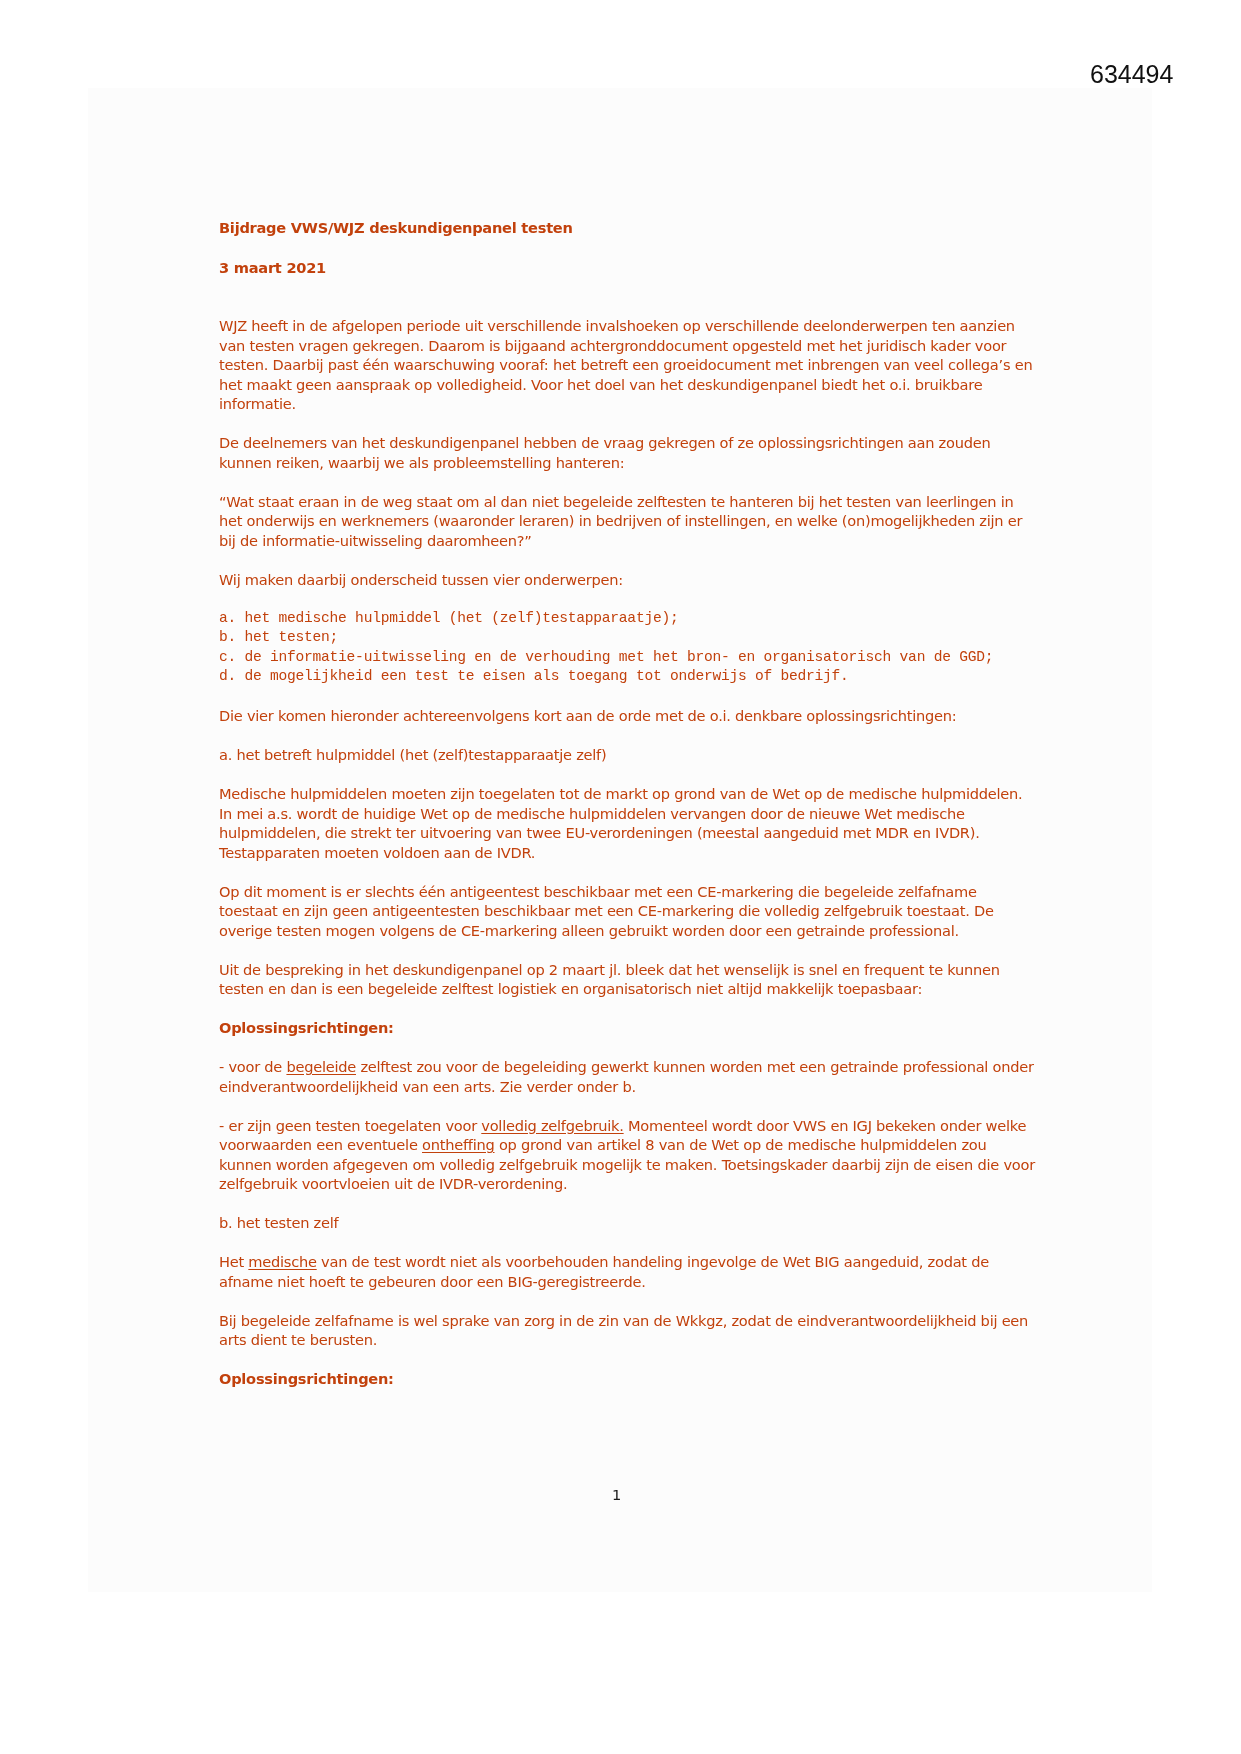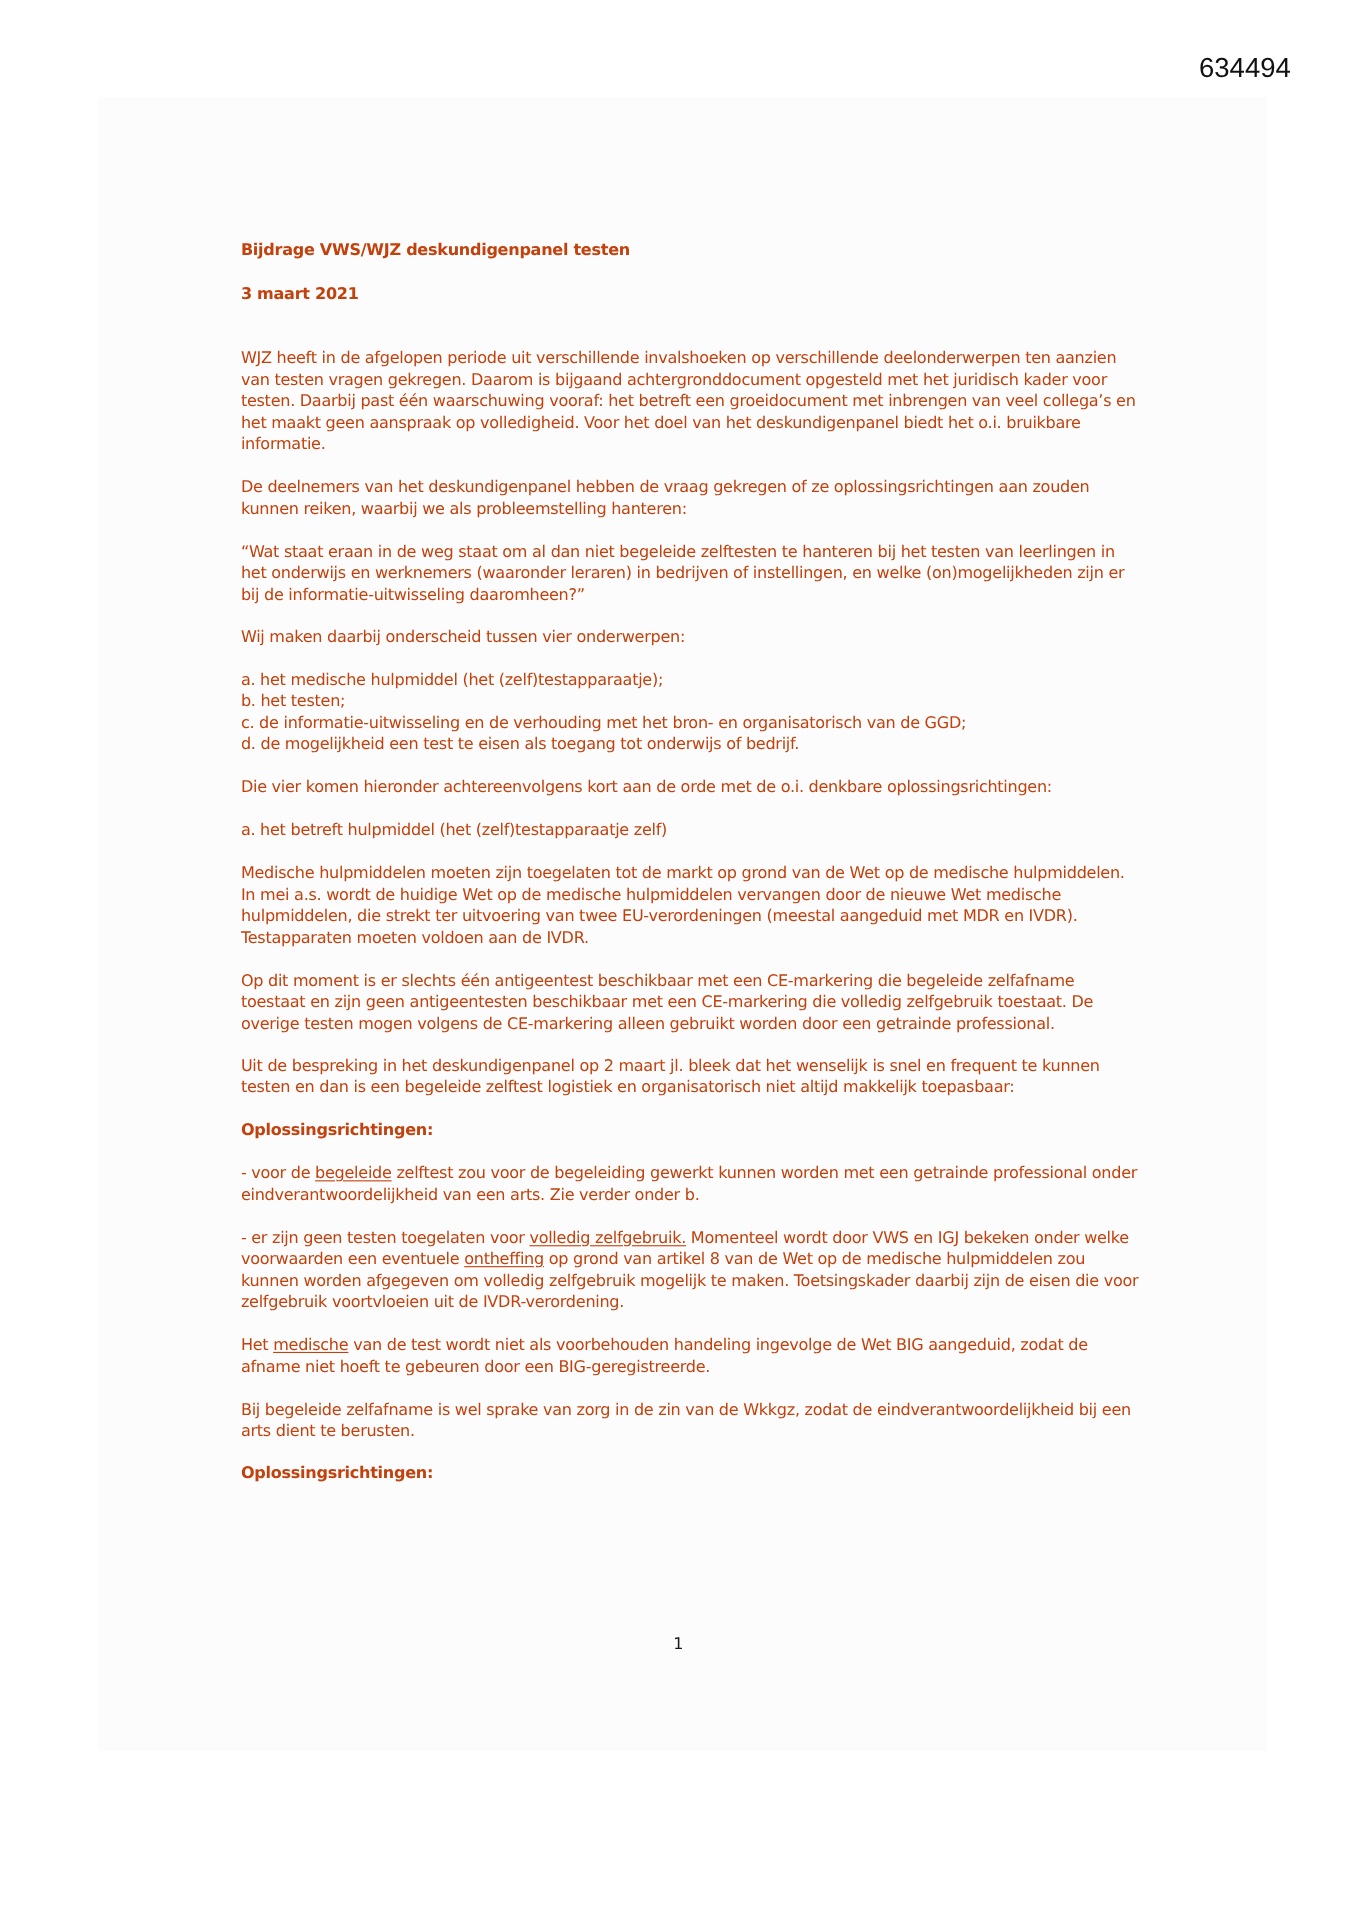--- a/index.html
+++ b/index.html
@@ -1,36 +1,36 @@
 <!DOCTYPE html>
 <html><head>
   <meta charset="utf-8">
   <style>
     html, body { margin: 0; padding: 0; background: #ffffff; }
     body { width: 1241px; height: 1754px; position: relative; overflow: hidden; }
     .doc-id {
-      position: absolute; left: 1090px; top: 48px;
+      position: absolute; left: 1090px; top: 60px;
       font-family: "Liberation Sans", sans-serif; font-size: 25px; color: #111;
     }
     .scan {
       position: absolute; left: 88px; top: 88px; width: 1064px; height: 1504px;
       background: #fcfcfc;
     }
     .content {
       position: absolute; left: 219px; top: 218px; width: 820px;
       font-family: "DejaVu Sans", sans-serif; font-size: 14.6px; line-height: 19.5px;
       color: #c2410c; letter-spacing: -0.25px;
     }
     .content p { margin: 0; }
     .title { font-weight: bold; }
     .date { font-weight: bold; margin-top: 20px !important; }
     .gap-lg { margin-top: 39px !important; }
     .gap { margin-top: 19.5px !important; }
     .bold { font-weight: bold; }
-    .list p { margin: 0; }
+    .list p { margin: 0; font-family: Liberation Mono, monospace; }
     u { text-decoration: underline; text-underline-offset: 2px; }
     .page-num {
       position: absolute; left: 612px; top: 1486px;
       font-family: "DejaVu Sans", sans-serif; font-size: 14.6px; color: #1a1a1a;
     }
   </style>
 </head>
 <body>
 
 <div class="doc-id">634494</div>
@@ -57,20 +57,21 @@
   <p class="gap">a. het betreft hulpmiddel (het (zelf)testapparaatje zelf)</p>
   <p class="gap">Medische hulpmiddelen moeten zijn toegelaten tot de markt op grond van de Wet op de medische hulpmiddelen. In mei a.s. wordt de huidige Wet op de medische hulpmiddelen vervangen door de nieuwe Wet medische hulpmiddelen, die strekt ter uitvoering van twee EU-verordeningen (meestal aangeduid met MDR en IVDR). Testapparaten moeten voldoen aan de IVDR.</p>
   <p class="gap">Op dit moment is er slechts één antigeentest beschikbaar met een CE-markering die begeleide zelfafname toestaat en zijn geen antigeentesten beschikbaar met een CE-markering die volledig zelfgebruik toestaat. De overige testen mogen volgens de CE-markering alleen gebruikt worden door een getrainde professional.</p>
   <p class="gap">Uit de bespreking in het deskundigenpanel op 2 maart jl. bleek dat het wenselijk is snel en frequent te kunnen testen en dan is een begeleide zelftest logistiek en organisatorisch niet altijd makkelijk toepasbaar:</p>
   <p class="gap bold">Oplossingsrichtingen:</p>
 
   <p class="gap"><span>- voor de </span><u>begeleide</u><span> zelftest zou voor de begeleiding gewerkt kunnen worden met een getrainde professional onder eindverantwoordelijkheid van een arts. Zie verder onder b.</span></p>
 
   <p class="gap"><span>- er zijn geen testen toegelaten voor </span><u>volledig zelfgebruik.</u><span> Momenteel wordt door VWS en IGJ bekeken onder welke voorwaarden een eventuele </span><u>ontheffing</u><span> op grond van artikel 8 van de Wet op de medische hulpmiddelen zou kunnen worden afgegeven om volledig zelfgebruik mogelijk te maken. Toetsingskader daarbij zijn de eisen die voor zelfgebruik voortvloeien uit de IVDR-verordening.</span></p>
 
+  <p class="gap">b. het testen zelf</p>
 
   <p class="gap"><span>Het </span><u>medische</u><span> van de test wordt niet als voorbehouden handeling ingevolge de Wet BIG aangeduid, zodat de afname niet hoeft te gebeuren door een BIG-geregistreerde.</span></p>
 
   <p class="gap">Bij begeleide zelfafname is wel sprake van zorg in de zin van de Wkkgz, zodat de eindverantwoordelijkheid bij een arts dient te berusten.</p>
   <p class="gap bold">Oplossingsrichtingen:</p>
 </div>
 
 <div class="page-num">1</div>
 
 </body></html>

